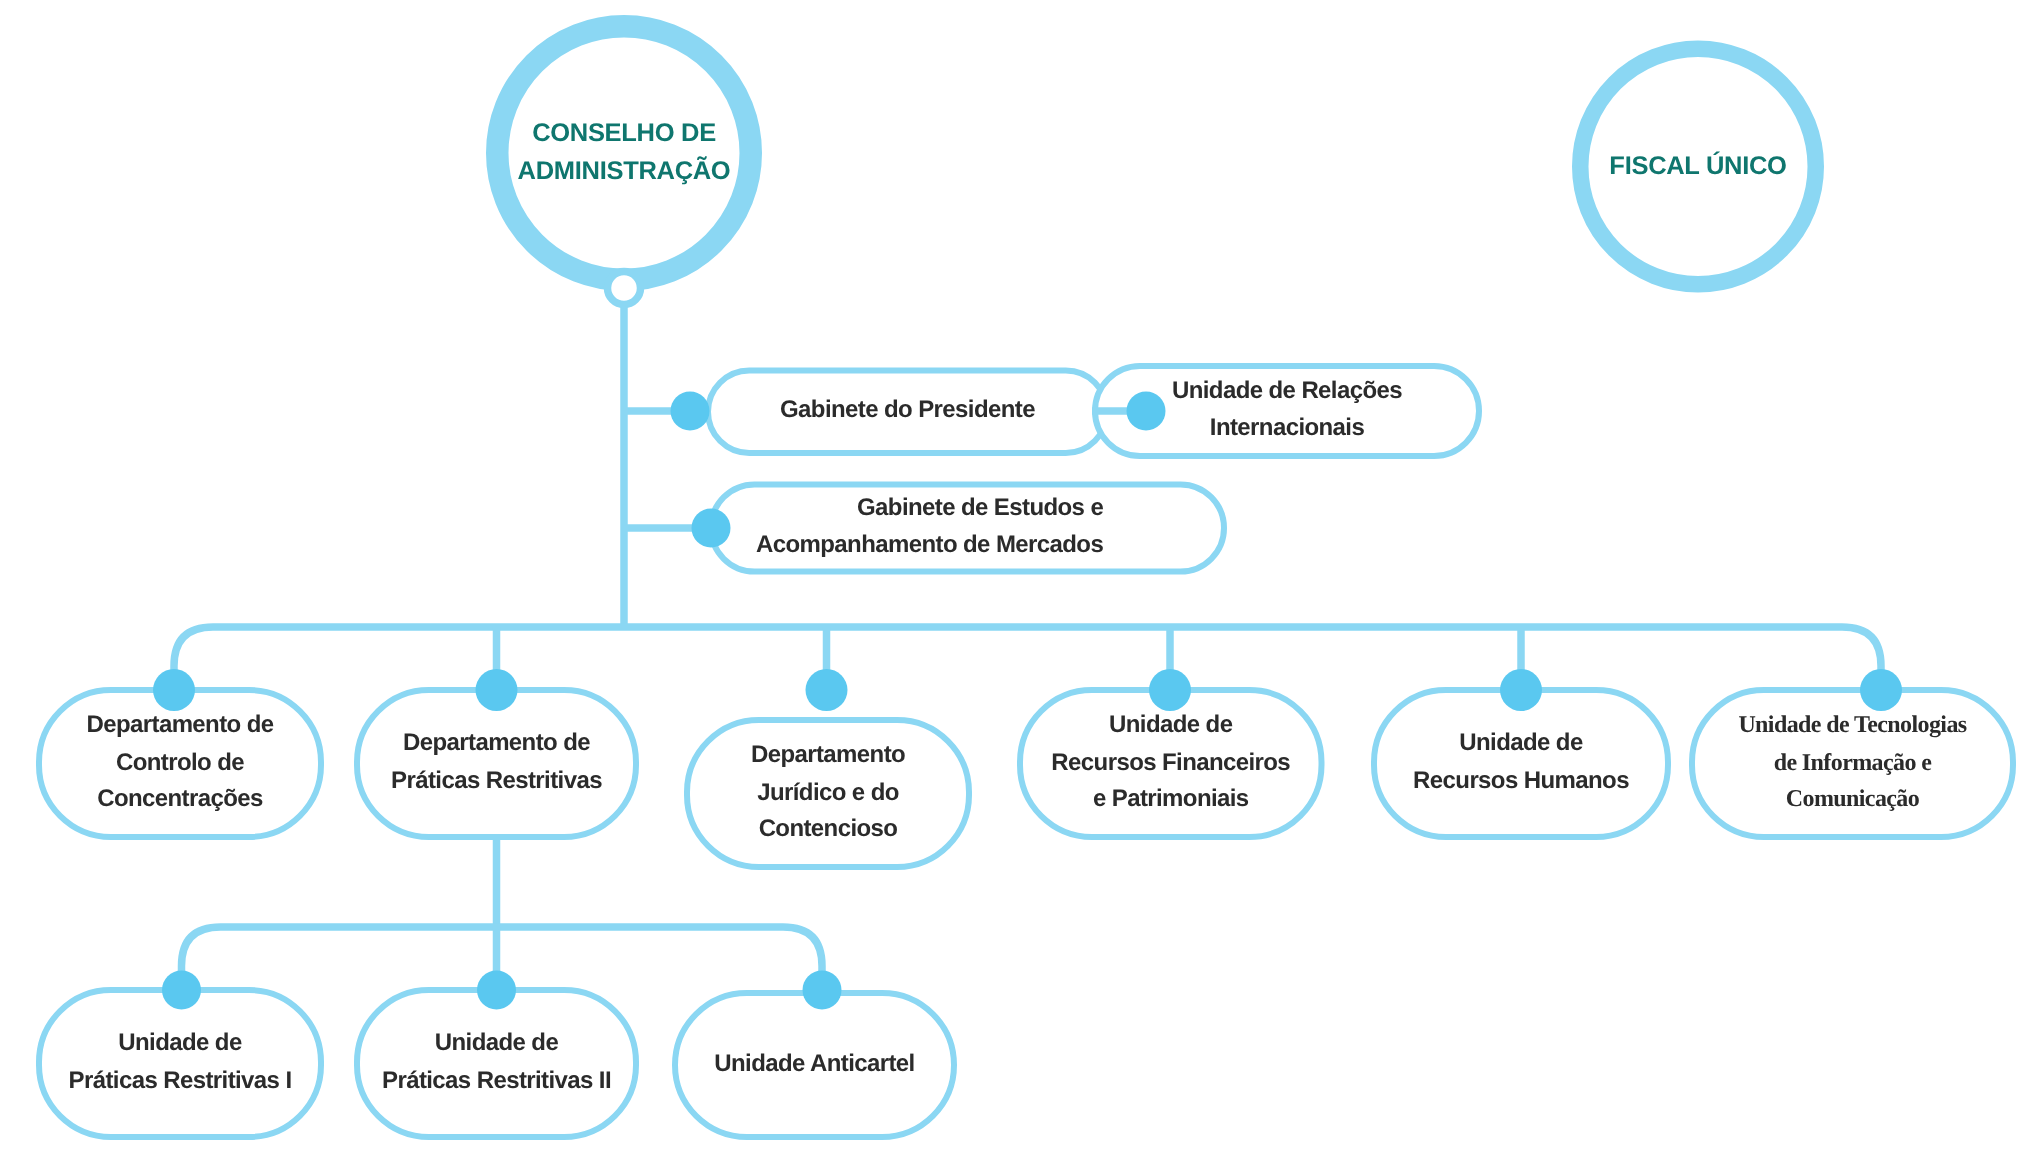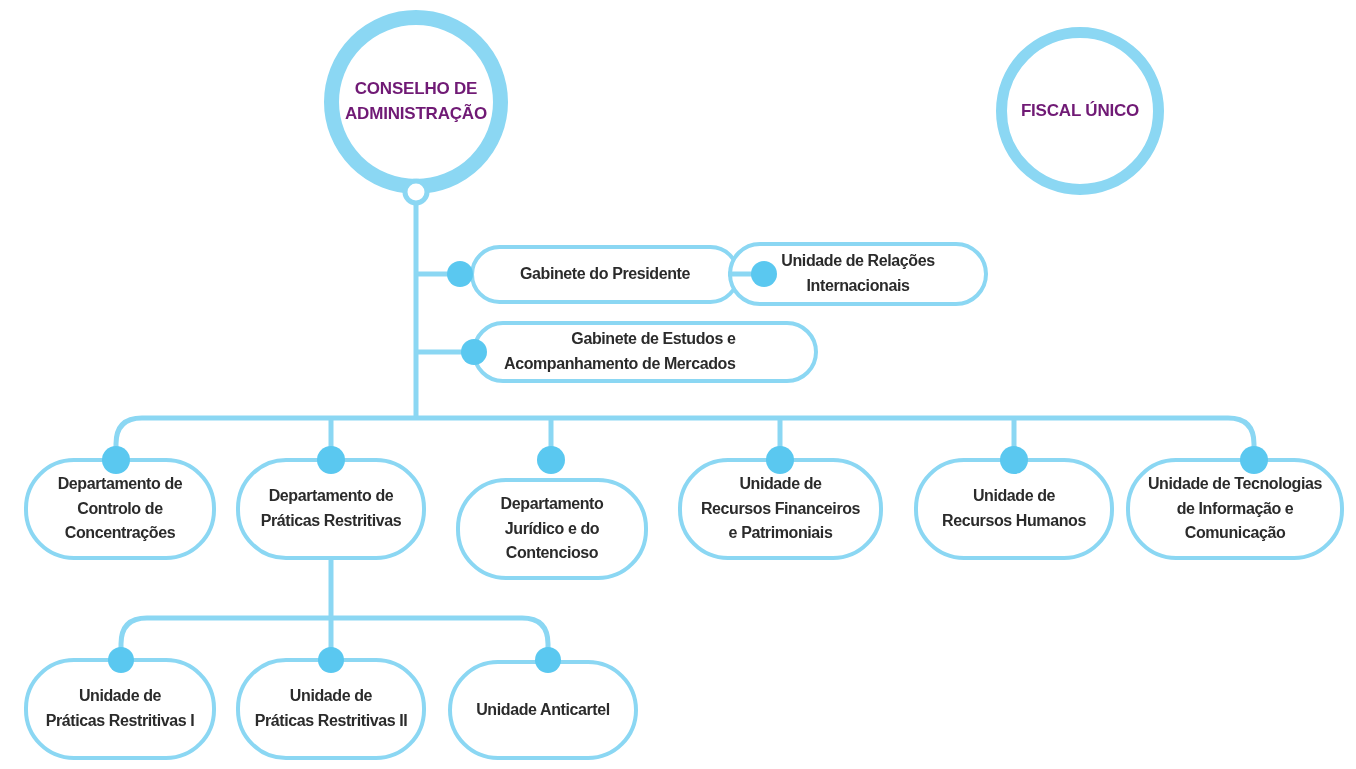--- a/index.html
+++ b/index.html
@@ -41,31 +41,31 @@
     background: #ffffff;
     border-radius: 50%;
     display: flex;
     align-items: center;
     justify-content: center;
     text-align: center;
     font-weight: bold;
     font-size: 17px;
     line-height: 1.45;
     letter-spacing: -0.2px;
-    color: #701a75;
+    color: #0f766e;
     white-space: pre-line;
     z-index: 1;
   }
   #root-circle {
     left: 324px; top: 10px;
     width: 184px; height: 184px;
     border: 15px solid #8BD7F3;
   }
   #fiscal-circle {
-    left: 996px; top: 27px;
+    left: 1048px; top: 27px;
     width: 168px; height: 168px;
     border: 11px solid #8BD7F3;
   }
   #connector-layer {
     position: absolute;
     left: 0; top: 0;
     z-index: 2;
     pointer-events: none;
   }
 </style>
@@ -98,21 +98,21 @@
 Jurídico e do
 Contencioso</div>
 
   <div class="pill" style="left:678px; top:458px; width:205px; height:102px;">Unidade de
 Recursos Financeiros
 e Patrimoniais</div>
 
   <div class="pill" style="left:914px; top:458px; width:200px; height:102px;">Unidade de
 Recursos Humanos</div>
 
-  <div class="pill" style="left:1126px; top:458px; width:218px; height:102px;">Unidade de Tecnologias
+  <div class="pill" style="left:1126px; top:458px; width:218px; height:102px;font-family:Liberation Serif, serif;">Unidade de Tecnologias
 de Informação e
 Comunicação</div>
 
   <div class="pill" style="left:24px; top:658px; width:192px; height:102px;">Unidade de
 Práticas Restritivas I</div>
 
   <div class="pill" style="left:236px; top:658px; width:190px; height:102px;">Unidade de
 Práticas Restritivas II</div>
 
   <div class="pill" style="left:448px; top:660px; width:190px; height:100px;">Unidade Anticartel</div>

